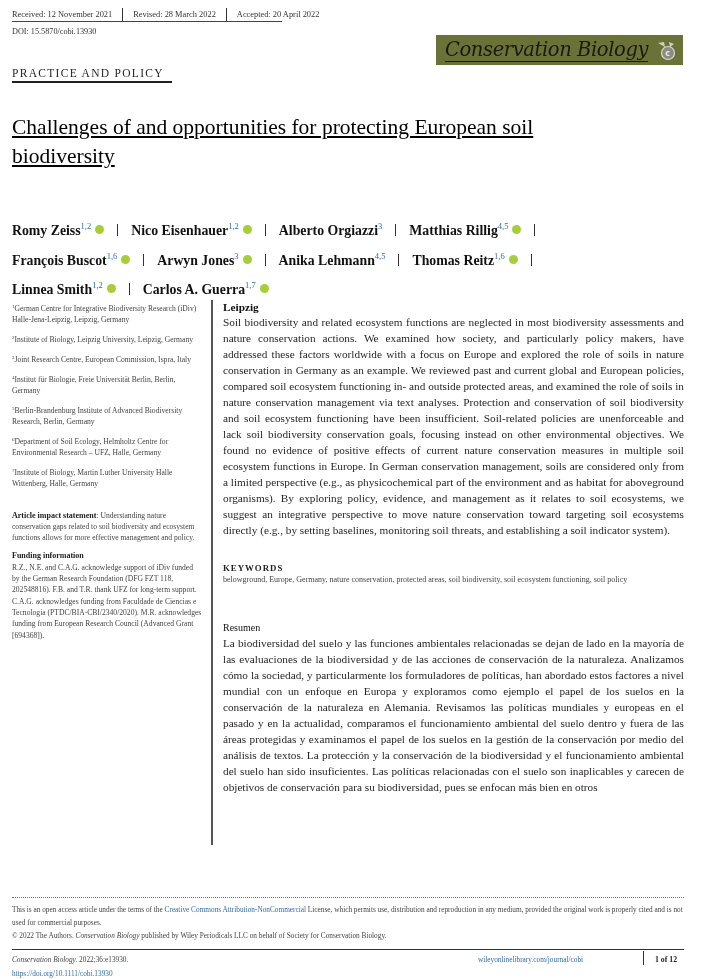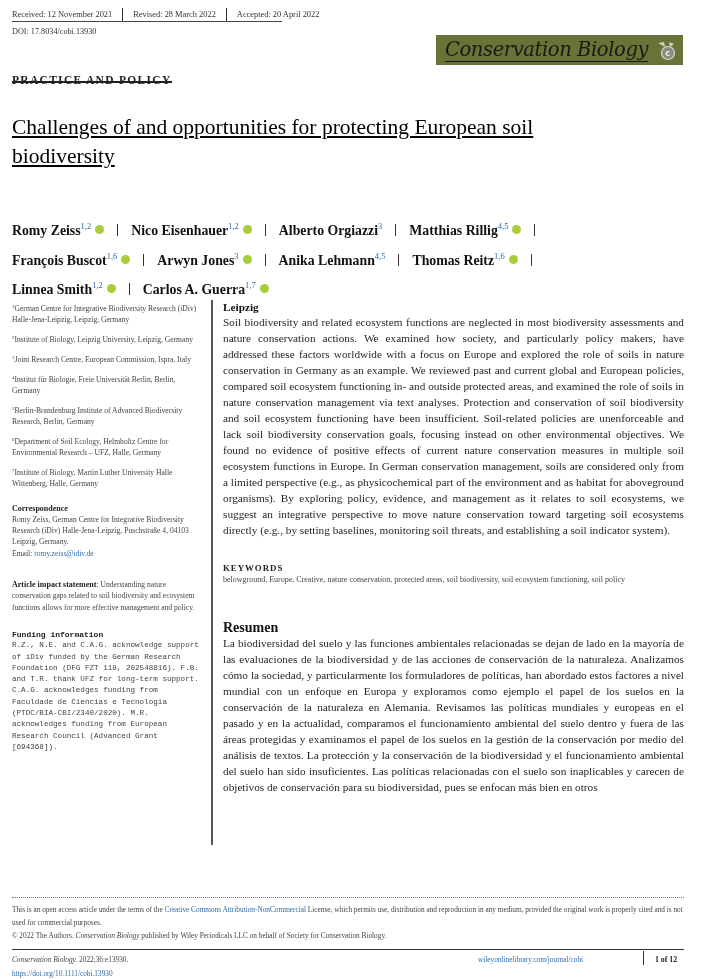--- a/index.html
+++ b/index.html
@@ -12,75 +12,75 @@
   .dates { left: 12px; top: 4px; height: 17px; display: flex; align-items: flex-end; font-size: 8.4px; color: #333; }
   .dates span { padding: 0 10px; border-left: 1px solid #333; line-height: 13px; }
   .dates span:first-child { padding-left: 0; border-left: none; }
   .header-rule { left: 12px; top: 21px; width: 270px; height: 1px; background: #444; }
   .doi { left: 12px; top: 27px; font-size: 8.2px; color: #333; }
 
   .logo { left: 436px; top: 35px; width: 247px; height: 30px; background: #6b7237; display: flex; align-items: center; padding-left: 9px; }
   .logo-text { font-family: "DejaVu Serif", serif; font-style: italic; font-size: 19.5px; color: #1a1a14; letter-spacing: -0.4px; border-bottom: 1px solid #1a1a14; line-height: 22px; }
   .logo-icon { position: absolute; right: 6px; top: 4px; width: 22px; height: 22px; }
 
-  .section { left: 12px; top: 74px; font-size: 11.5px; font-weight: bold; letter-spacing: 1.3px; color: #231f20; }
+  .section { left: 12px; top: 67px; font-size: 11.5px; font-weight: normal; letter-spacing: 1.3px; color: #231f20; }
   .section-rule { left: 12px; top: 81px; width: 160px; height: 1.5px; background: #231f20; }
 
   .title { left: 12px; top: 113px; width: 600px; font-size: 21.5px; line-height: 29px; color: #000; text-decoration: underline; }
 
   
   .authors { left: 12px; top: 214px; width: 690px; font-size: 13.8px; font-weight: bold; line-height: 24.5px; color: #111; }
   .author { display: inline-block; white-space: nowrap; }
   .author sup { font-size: 8.5px; font-weight: normal; color: #2e6cad; vertical-align: 6px; }
   .orcid { display: inline-block; width: 9px; height: 9px; border-radius: 50%; background: #a6ce39; margin-left: 4px; vertical-align: 1px; position: relative; }
   .orcid::after { content: "iD"; position: absolute; left: 1px; top: -1px; font-size: 5.5px; color: #fff; font-family: "DejaVu Sans", sans-serif; font-weight: bold; }
   .sep { display: inline-block; width: 1px; height: 12px; background: #333; margin: 0 13px; vertical-align: -1px; }
 
   
   .left-col { left: 12px; top: 301px; width: 190px; font-size: 7.6px; line-height: 11.3px; color: #444; }
   .affil { margin-bottom: 6.5px; }
   .affil sup { font-size: 5px; vertical-align: 3px; }
   .corr { margin-top: 13px; }
   .side-head { font-weight: bold; color: #222; font-size: 8px; }
   .link { color: #2e6cad; }
   .impact { margin-top: 20px; }
-  .funding { margin-top: 16px; font-family: Liberation Mono, monospace; }
+  .funding { margin-top: 7px; }
 
   .vrule { left: 211px; top: 300px; width: 1.5px; height: 545px; background: #555; }
 
   
   .right-col { left: 223px; top: 300px; width: 461px; }
   .h-abs { font-size: 11.3px; font-weight: bold; color: #111; line-height: 14px; }
   .body-text { font-size: 11.25px; line-height: 16px; text-align: justify; color: #231f20; hyphens: manual; }
   .keywords { margin-top: 24px; }
   .kw-head { font-size: 8.8px; font-weight: bold; letter-spacing: 1px; color: #222; line-height: 12px; }
   .kw-text { font-size: 8px; line-height: 12.5px; text-align: justify; color: #444; text-align-last: left; }
   .resumen { margin-top: 33px; }
-  .h-res { font-size: 14px; font-weight: bold; color: #111; line-height: 15px; }
+  .h-res { font-size: 10px; font-weight: normal; color: #111; line-height: 15px; }
 
   
   .dotted { left: 12px; top: 897px; width: 672px; border-top: 1px dotted #777; }
   .license { left: 12px; top: 903px; width: 680px; font-size: 7.3px; line-height: 13px; color: #444; }
   .footer-rule { left: 12px; top: 949px; width: 672px; height: 1px; background: #333; }
   .footer-left { left: 12px; top: 953px; font-size: 7.3px; line-height: 14px; color: #444; }
   .footer-left i { }
   .footer-right { left: 478px; top: 953px; font-size: 7.3px; color: #2e6cad; line-height: 14px; }
   .footer-vsep { left: 643px; top: 951px; width: 1px; height: 14px; background: #333; }
   .page-num { left: 655px; top: 953px; font-size: 7.8px; font-weight: bold; color: #222; line-height: 14px; }
 </style>
 </head>
 <body>
 
 <div class="abs dates">
   <span>Received: 12 November 2021</span>
   <span>Revised: 28 March 2022</span>
   <span>Accepted: 20 April 2022</span>
 </div>
 <div class="abs header-rule"></div>
-<div class="abs doi">DOI: 17.8034/cobi.13930</div>
+<div class="abs doi">DOI: 15.5870/cobi.13930</div>
 
 <div class="abs logo">
   <span class="logo-text">Conservation Biology</span>
   <svg class="logo-icon" viewBox="0 0 22 22">
     <path d="M3 4 L9 3 L10 8 Z" fill="#cfd2c0"></path>
     <path d="M14 3 L19 5 L15 8 Z" fill="#cfd2c0"></path>
     <circle cx="13" cy="14" r="6.5" fill="#8c8c80" stroke="#d9d9d0" stroke-width="1.2"></circle>
     <text x="10.3" y="17" font-size="8" font-weight="bold" fill="#eeeeee" font-family="DejaVu Sans, sans-serif">c</text>
   </svg>
 </div>
@@ -98,44 +98,40 @@
 
 <div class="abs left-col">
   <div class="affil"><sup>1</sup><span>German Centre for Integrative Biodiversity Research (iDiv) Halle-Jena-Leipzig, Leipzig, Germany</span></div>
   <div class="affil"><sup>2</sup><span>Institute of Biology, Leipzig University, Leipzig, Germany</span></div>
   <div class="affil"><sup>3</sup><span>Joint Research Centre, European Commission, Ispra, Italy</span></div>
   <div class="affil"><sup>4</sup><span>Institut für Biologie, Freie Universität Berlin, Berlin, Germany</span></div>
   <div class="affil"><sup>5</sup><span>Berlin-Brandenburg Institute of Advanced Biodiversity Research, Berlin, Germany</span></div>
   <div class="affil"><sup>6</sup><span>Department of Soil Ecology, Helmholtz Centre for Environmental Research – UFZ, Halle, Germany</span></div>
   <div class="affil"><sup>7</sup><span>Institute of Biology, Martin Luther University Halle Wittenberg, Halle, Germany</span></div>
 
-  <div class="corr">
-    <div class="side-head">Correspondence</div>
-    <div><span>Romy Zeiss, German Centre for Integrative Biodiversity Research (iDiv) Halle-Jena-Leipzig, Puschstraße 4, 04103 Leipzig, Germany.</span><br><span>Email: </span><a class="link">romy.zeiss@idiv.de</a></div>
-  </div>
 
   <div class="impact">
     <span class="side-head">Article impact statement</span><span>: Understanding nature conservation gaps related to soil biodiversity and ecosystem functions allows for more effective management and policy.</span>
   </div>
 
   <div class="funding">
     <div class="side-head">Funding information</div>
     <div>R.Z., N.E. and C.A.G. acknowledge support of iDiv funded by the German Research Foundation (DFG FZT 118, 202548816). F.B. and T.R. thank UFZ for long-term support. C.A.G. acknowledges funding from Faculdade de Ciencias e Tecnologia (PTDC/BIA-CBI/2340/2020). M.R. acknowledges funding from European Research Council (Advanced Grant [694368]).</div>
   </div>
 </div>
 
 <div class="abs vrule"></div>
 
 <div class="abs right-col">
   <div class="h-abs">Leipzig</div>
   <p class="body-text">Soil biodiversity and related ecosystem functions are neglected in most biodiversity assessments and nature conservation actions. We examined how society, and particu­larly policy makers, have addressed these factors worldwide with a focus on Europe and explored the role of soils in nature conservation in Germany as an example. We reviewed past and current global and European policies, compared soil ecosystem functioning in- and outside protected areas, and examined the role of soils in nature conservation manage­ment via text analyses. Protection and conservation of soil biodiversity and soil ecosystem functioning have been insufficient. Soil-related policies are unenforceable and lack soil bio­diversity conservation goals, focusing instead on other environmental objectives. We found no evidence of positive effects of current nature conservation measures in multiple soil ecosystem functions in Europe. In German conservation management, soils are consid­ered only from a limited perspective (e.g., as physicochemical part of the environment and as habitat for aboveground organisms). By exploring policy, evidence, and management as it relates to soil ecosystems, we suggest an integrative perspective to move nature conser­vation toward targeting soil ecosystems directly (e.g., by setting baselines, monitoring soil threats, and establishing a soil indicator system).</p>
 
   <div class="keywords">
     <div class="kw-head">KEYWORDS</div>
-    <p class="kw-text">belowground, Europe, Creative, nature conservation, protected areas, soil biodiversity, soil ecosystem functioning, soil policy</p>
+    <p class="kw-text">belowground, Europe, Germany, nature conservation, protected areas, soil biodiversity, soil ecosystem functioning, soil policy</p>
   </div>
 
   <div class="resumen">
     <div class="h-res">Resumen</div>
     <p class="body-text">La biodiversidad del suelo y las funciones ambientales relacionadas se dejan de lado en la mayoría de las evaluaciones de la biodiversidad y de las acciones de conservación de la natu­raleza. Analizamos cómo la sociedad, y particularmente los formuladores de políticas, han abordado estos factores a nivel mundial con un enfoque en Europa y exploramos como ejemplo el papel de los suelos en la conservación de la naturaleza en Alemania. Revisamos las políticas mundiales y europeas en el pasado y en la actualidad, comparamos el fun­cionamiento ambiental del suelo dentro y fuera de las áreas protegidas y examinamos el papel de los suelos en la gestión de la conservación por medio del análisis de textos. La protección y la conservación de la biodiversidad y el funcionamiento ambiental del suelo han sido insuficientes. Las políticas relacionadas con el suelo son inaplicables y carecen de objetivos de conservación para su biodiversidad, pues se enfocan más bien en otros</p>
   </div>
 </div>
 
 <div class="abs dotted"></div>
 <div class="abs license">

